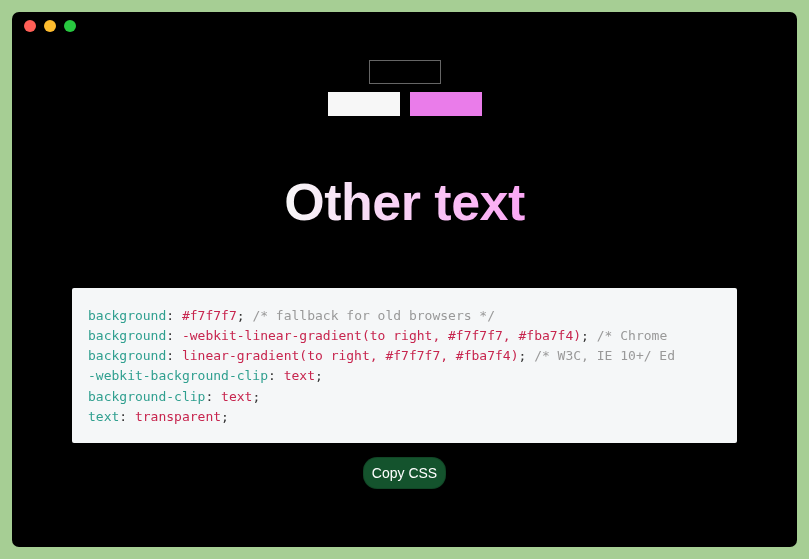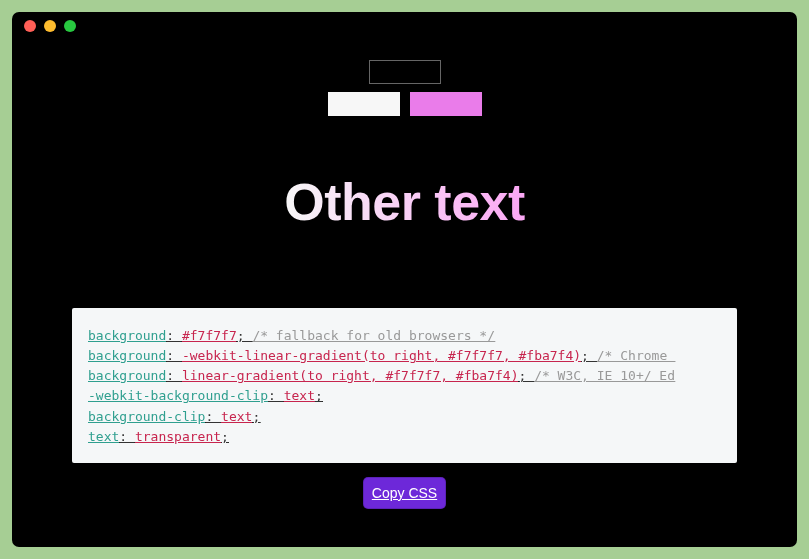--- a/index.html
+++ b/index.html
@@ -1,15 +1,15 @@
 <!DOCTYPE html>
 <html><head>
 <meta charset="utf-8">
 <style>
-  * { margin: 0; padding: 0; box-sizing: border-box; text-decoration: underline; }
+  * { margin: 0; padding: 0; box-sizing: border-box; }
   html, body { width: 809px; height: 559px; overflow: hidden; }
   body {
     background: #a6ce94;
     font-family: -apple-system, BlinkMacSystemFont, "Segoe UI", Helvetica, Arial, sans-serif;
     display: flex;
     align-items: center;
     justify-content: center;
   }
   .window {
     width: 785px;
@@ -45,42 +45,42 @@
     letter-spacing: -0.5px;
     background: linear-gradient(to right, #f7f7f7, #fba7f4);
     -webkit-background-clip: text;
     background-clip: text;
     color: transparent;
     display: inline-block;
   }
 
   .code-panel {
     background: #f5f7f8;
-    margin: 76px 60px 0 60px;
+    margin: 56px 60px 0 60px;
     padding: 18px 16px 16px 16px;
     font-family: ui-monospace, SFMono-Regular, Menlo, Consolas, monospace;
     font-size: 13px;
     line-height: 1.55;
     color: #333;
     white-space: pre;
     overflow: hidden;
     border-radius: 2px;
   }
   .tok-prop   { color: #2f9f8f; }
   .tok-value  { color: #c7254e; }
   .tok-comment{ color: #999; }
 
   .copy-row { text-align: center; margin-top: 14px; }
   .copy-btn {
     display: inline-block;
-    background: #6d28d9;
+    background: #14532d;
     color: #fff;
     font-size: 14px;
     padding: 7px 8px;
-    border-radius: 5px;
+    border-radius: 14px;
     border: 1px solid rgba(0,0,0,0.15);
     cursor: pointer;
   }
 </style>
 </head>
 <body>
 
 <div class="window">
   <div class="titlebar">
     <div class="traffic-dot red"></div>

